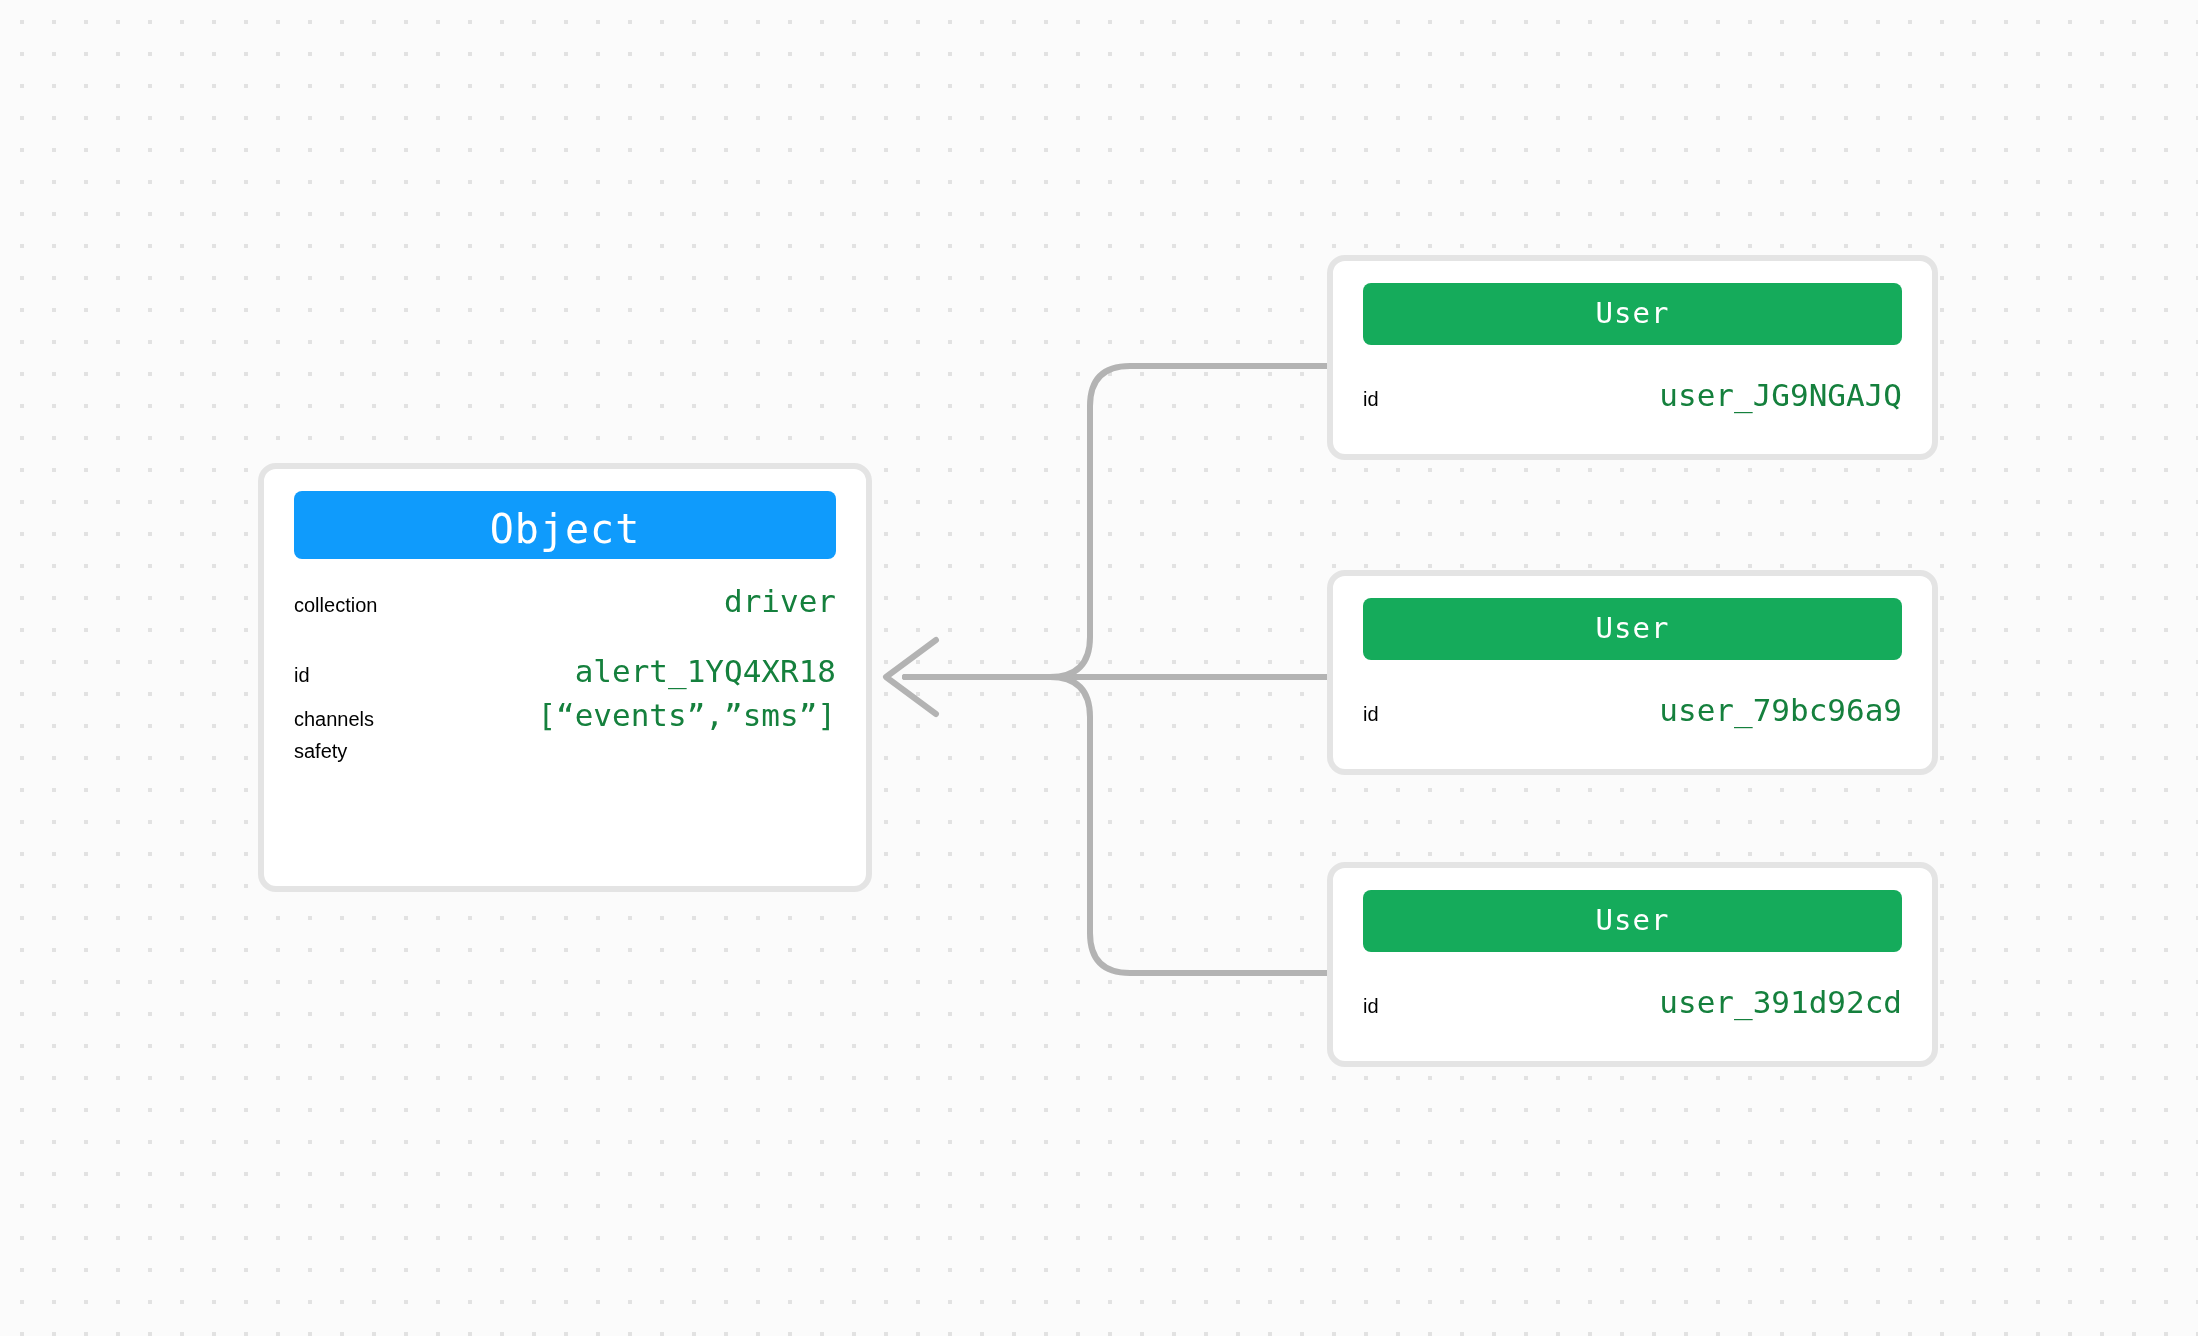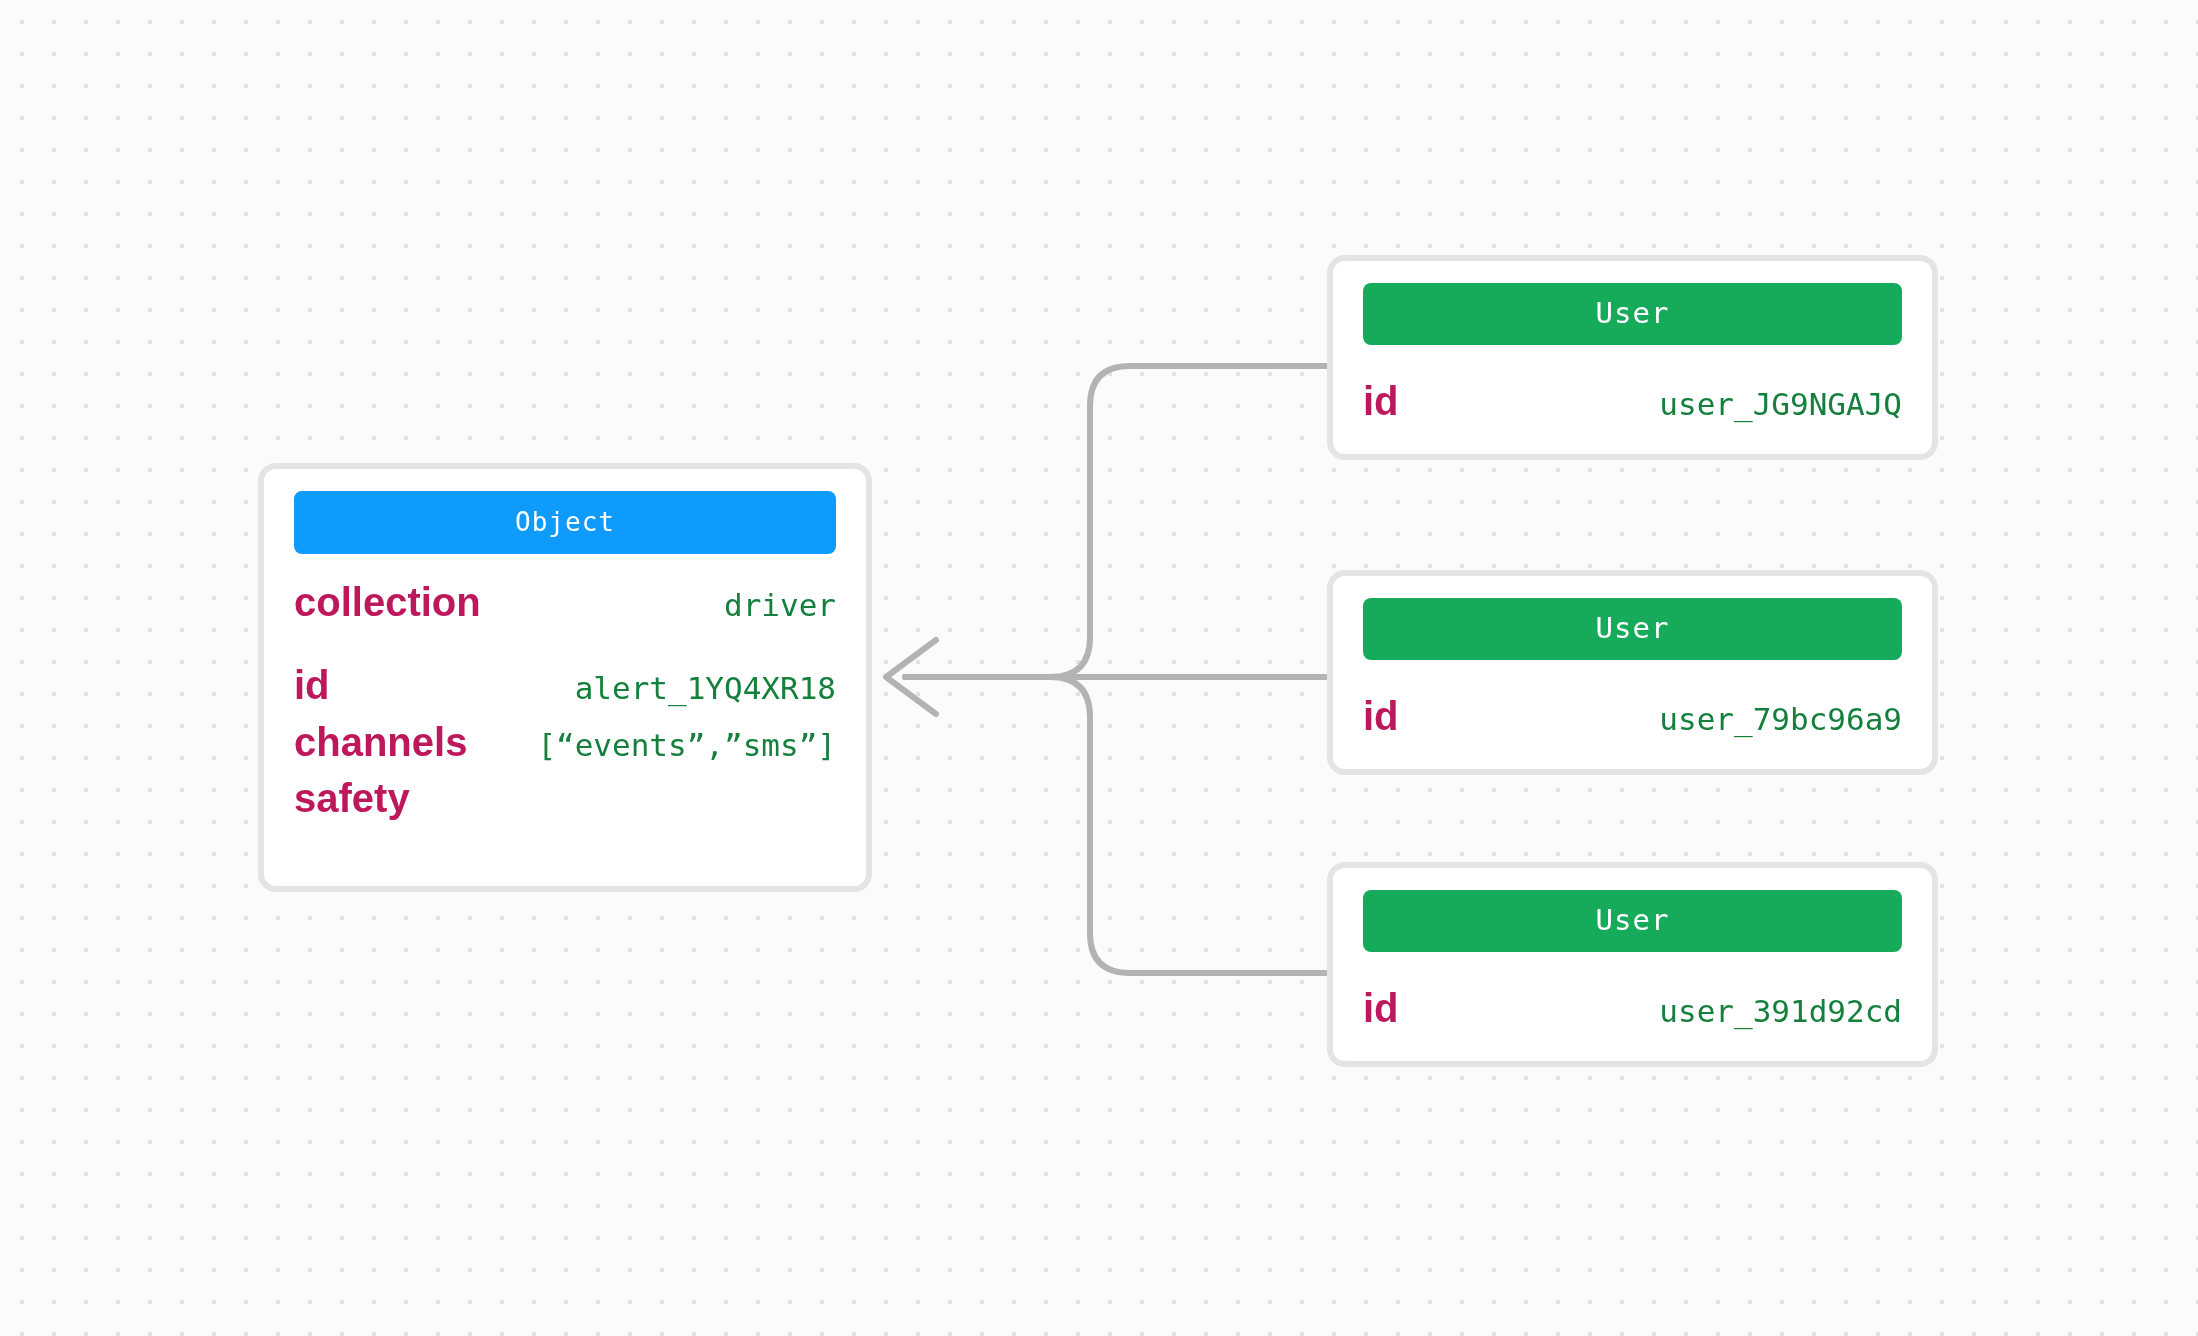--- a/index.html
+++ b/index.html
@@ -43,49 +43,48 @@
     border-radius: 18px;
     padding: 22px 30px 26px 30px;
   }
 
   .node-header {
     box-sizing: border-box;
     width: 100%;
     border-radius: 8px;
     color: #ffffff;
     font-family: "DejaVu Sans Mono", "Liberation Mono", monospace;
-    font-size: 26px;
+    font-size: 40px;
     font-weight: 400;
     letter-spacing: 1px;
     text-align: center;
     line-height: 1;
-    padding: 18px 0 19px 0;
+    padding: 18px 0 10px 0;
   }
 
   .node-header.blue  { background: #0f9bfc; }
   .node-header.green { background: #15ab5b; }
 
   .rows {
     margin-top: 26px;
   }
 
   .row {
     display: flex;
     align-items: baseline;
     justify-content: space-between;
     gap: 24px;
     line-height: 1.42;
   }
 
   .row .k {
     font-family: "Liberation Sans", sans-serif;
-    font-size: 40px;
-    color: #be185d;
+    font-size: 20px;
+    color: #000000;
     white-space: nowrap;
-    font-weight: bold;
   }
 
   .row .v {
     font-family: "DejaVu Sans Mono", "Liberation Mono", monospace;
     font-size: 31px;
     color: #15803d;
     white-space: nowrap;
     text-align: right;
   }
 

